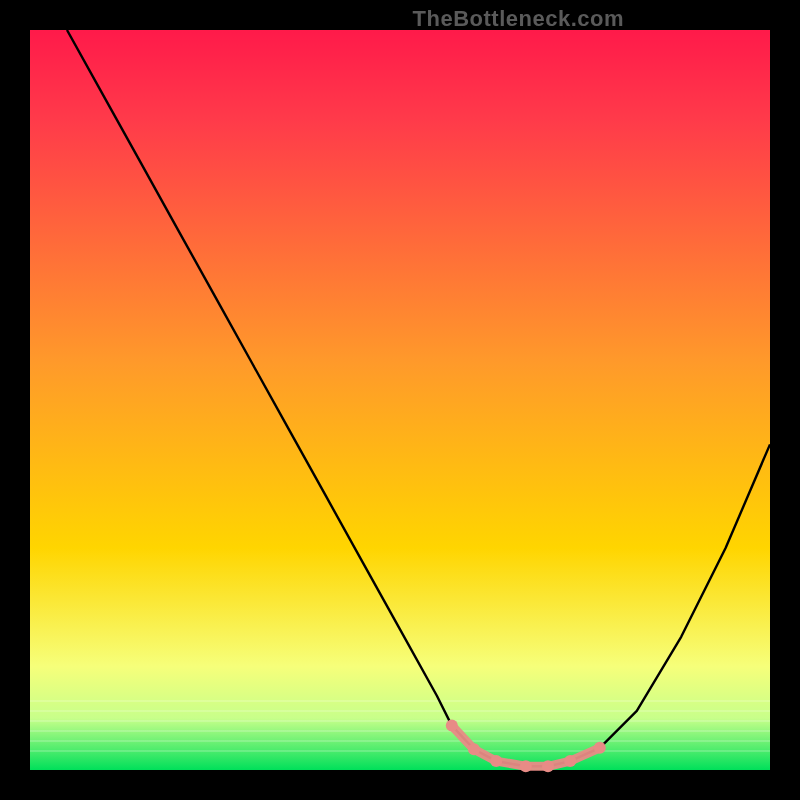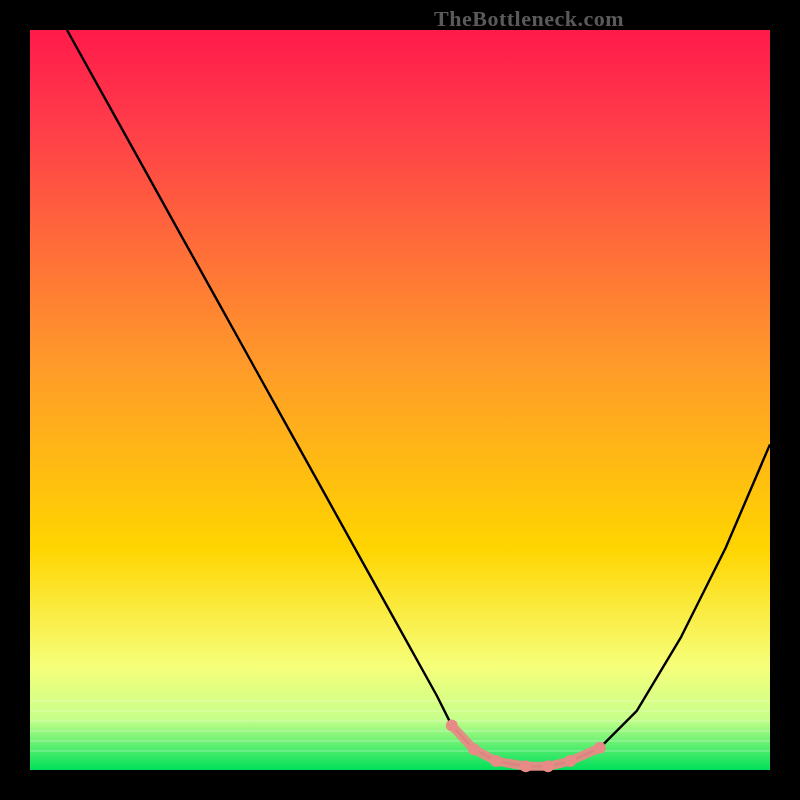--- a/index.html
+++ b/index.html
@@ -8,21 +8,20 @@
     width: 800px;
     height: 800px;
     background: #000;
     font-family: Arial, Helvetica, sans-serif;
     overflow: hidden;
   }
   .chart-container {
     position: relative;
     width: 640px;
     height: 800px;
-    font-family: Liberation Serif, serif;
   }
   .watermark {
     position: absolute;
     top: 6px;
     right: 16px;
     color: #5a5a5a;
     font-size: 22px;
     font-weight: 600;
     letter-spacing: 0.5px;
     z-index: 5;

